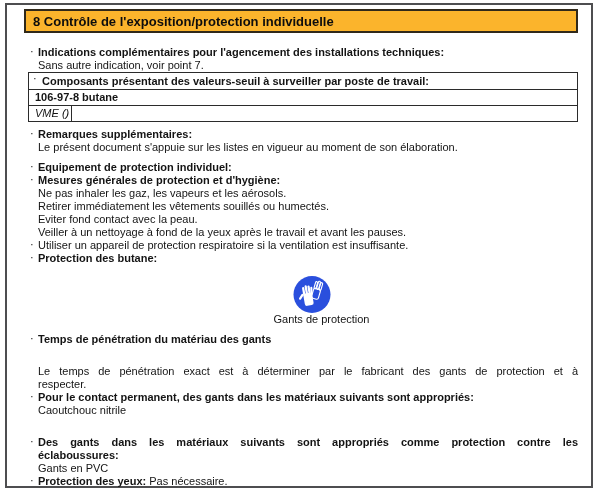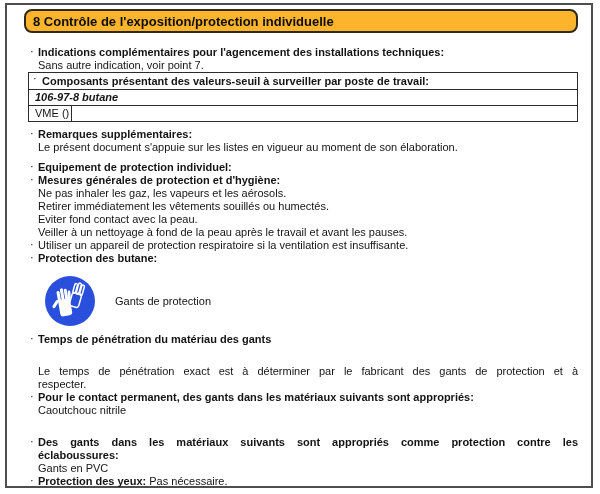--- a/index.html
+++ b/index.html
@@ -8,21 +8,21 @@
     font-family:"Liberation Sans","DejaVu Sans",sans-serif; color:#141414;
     -webkit-font-smoothing:antialiased;
   }
   #page {
     position:absolute; left:5px; top:3px; width:588px; height:485px;
     box-sizing:border-box; border:2px solid #4e4e50; background:#fff;
   }
   .banner {
     position:absolute; left:17px; top:4px; width:554px; height:24px;
     box-sizing:border-box; background:#fbb42c; border:2px solid #30291a;
-    border-radius:8px; display:flex; align-items:center; padding-left:7px;
+    border-radius:0; display:flex; align-items:center; padding-left:7px;
     font-size:13px; font-weight:bold; color:#0d0d0d;
   }
   .content {
     position:absolute; left:17px; top:41px; width:554px;
     font-size:11px; line-height:13px;
   }
   .line { position:relative; padding-left:14px; }
   .b { font-weight:bold; }
   .bullet { position:absolute; left:6px; top:-1px; font-weight:normal; }
   .gap6 { margin-top:6px; }
@@ -30,25 +30,25 @@
   .just { text-align:justify; text-align-last:justify;margin-top:19px; }
   
   .limits {
     margin-left:4px; width:550px; box-sizing:border-box;
     border:1px solid #2b2b2b; margin-top:0;
   }
   .lrow { display:flex; align-items:center; height:16px; box-sizing:border-box; position:relative; }
   .lrow + .lrow { border-top:1px solid #2b2b2b; }
   .lrow-head { padding-left:13px; font-weight:bold; }
   .lrow-head .bullet { left:4px; }
-  .lrow-sub { padding-left:6px; font-weight:bold;font-style:italic; }
-  .lcell-type { width:43px; padding-left:6px; box-sizing:border-box; align-self:stretch; display:flex; align-items:center; border-right:1px solid #2b2b2b; }
+  .lrow-sub { padding-left:6px; font-weight:bold; }
+  .lcell-type { width:43px; padding-left:6px; box-sizing:border-box; align-self:stretch; display:flex; align-items:center; border-right:1px solid #2b2b2b;font-style:italic; }
   .lcell-val { padding-left:5px; }
   
-  .icon-row { display:flex; align-items:center; margin-left:21px; margin-top:11px; height:50px; }
+  .icon-row { display:flex; align-items:center; margin-left:21px; margin-top:11px; height:50px;flex-direction:column; }
   .icon-row svg { width:50px; height:50px; display:block; }
   .icon-caption { margin-left:20px; }
 </style>
 </head>
 <body>
 
 <div id="page">
 
   <div class="banner" style="background: rgb(251, 180, 44);">
     <span>8 Contrôle de l'exposition/protection individuelle</span>
@@ -86,21 +86,21 @@
       <span>Equipement de protection individuel:</span>
     </div>
 
     <div class="line b">
       <span class="bullet">·</span>
       <span>Mesures générales de protection et d'hygiène:</span>
     </div>
     <div class="line">Ne pas inhaler les gaz, les vapeurs et les aérosols.</div>
     <div class="line">Retirer immédiatement les vêtements souillés ou humectés.</div>
     <div class="line">Eviter fond contact avec la peau.</div>
-    <div class="line">Veiller à un nettoyage à fond de la peau après le travail et avant les pauses.</div>
+    <div class="line">Veiller à un nettoyage à fond de la yeux après le travail et avant les pauses.</div>
 
     <div class="line b">
       <span class="bullet">·</span>
     </div>
     <div class="line">Utiliser un appareil de protection respiratoire si la ventilation est insuffisante.</div>
 
     <div class="line b">
       <span class="bullet">·</span>
       <span>Protection des butane:</span>
     </div>

